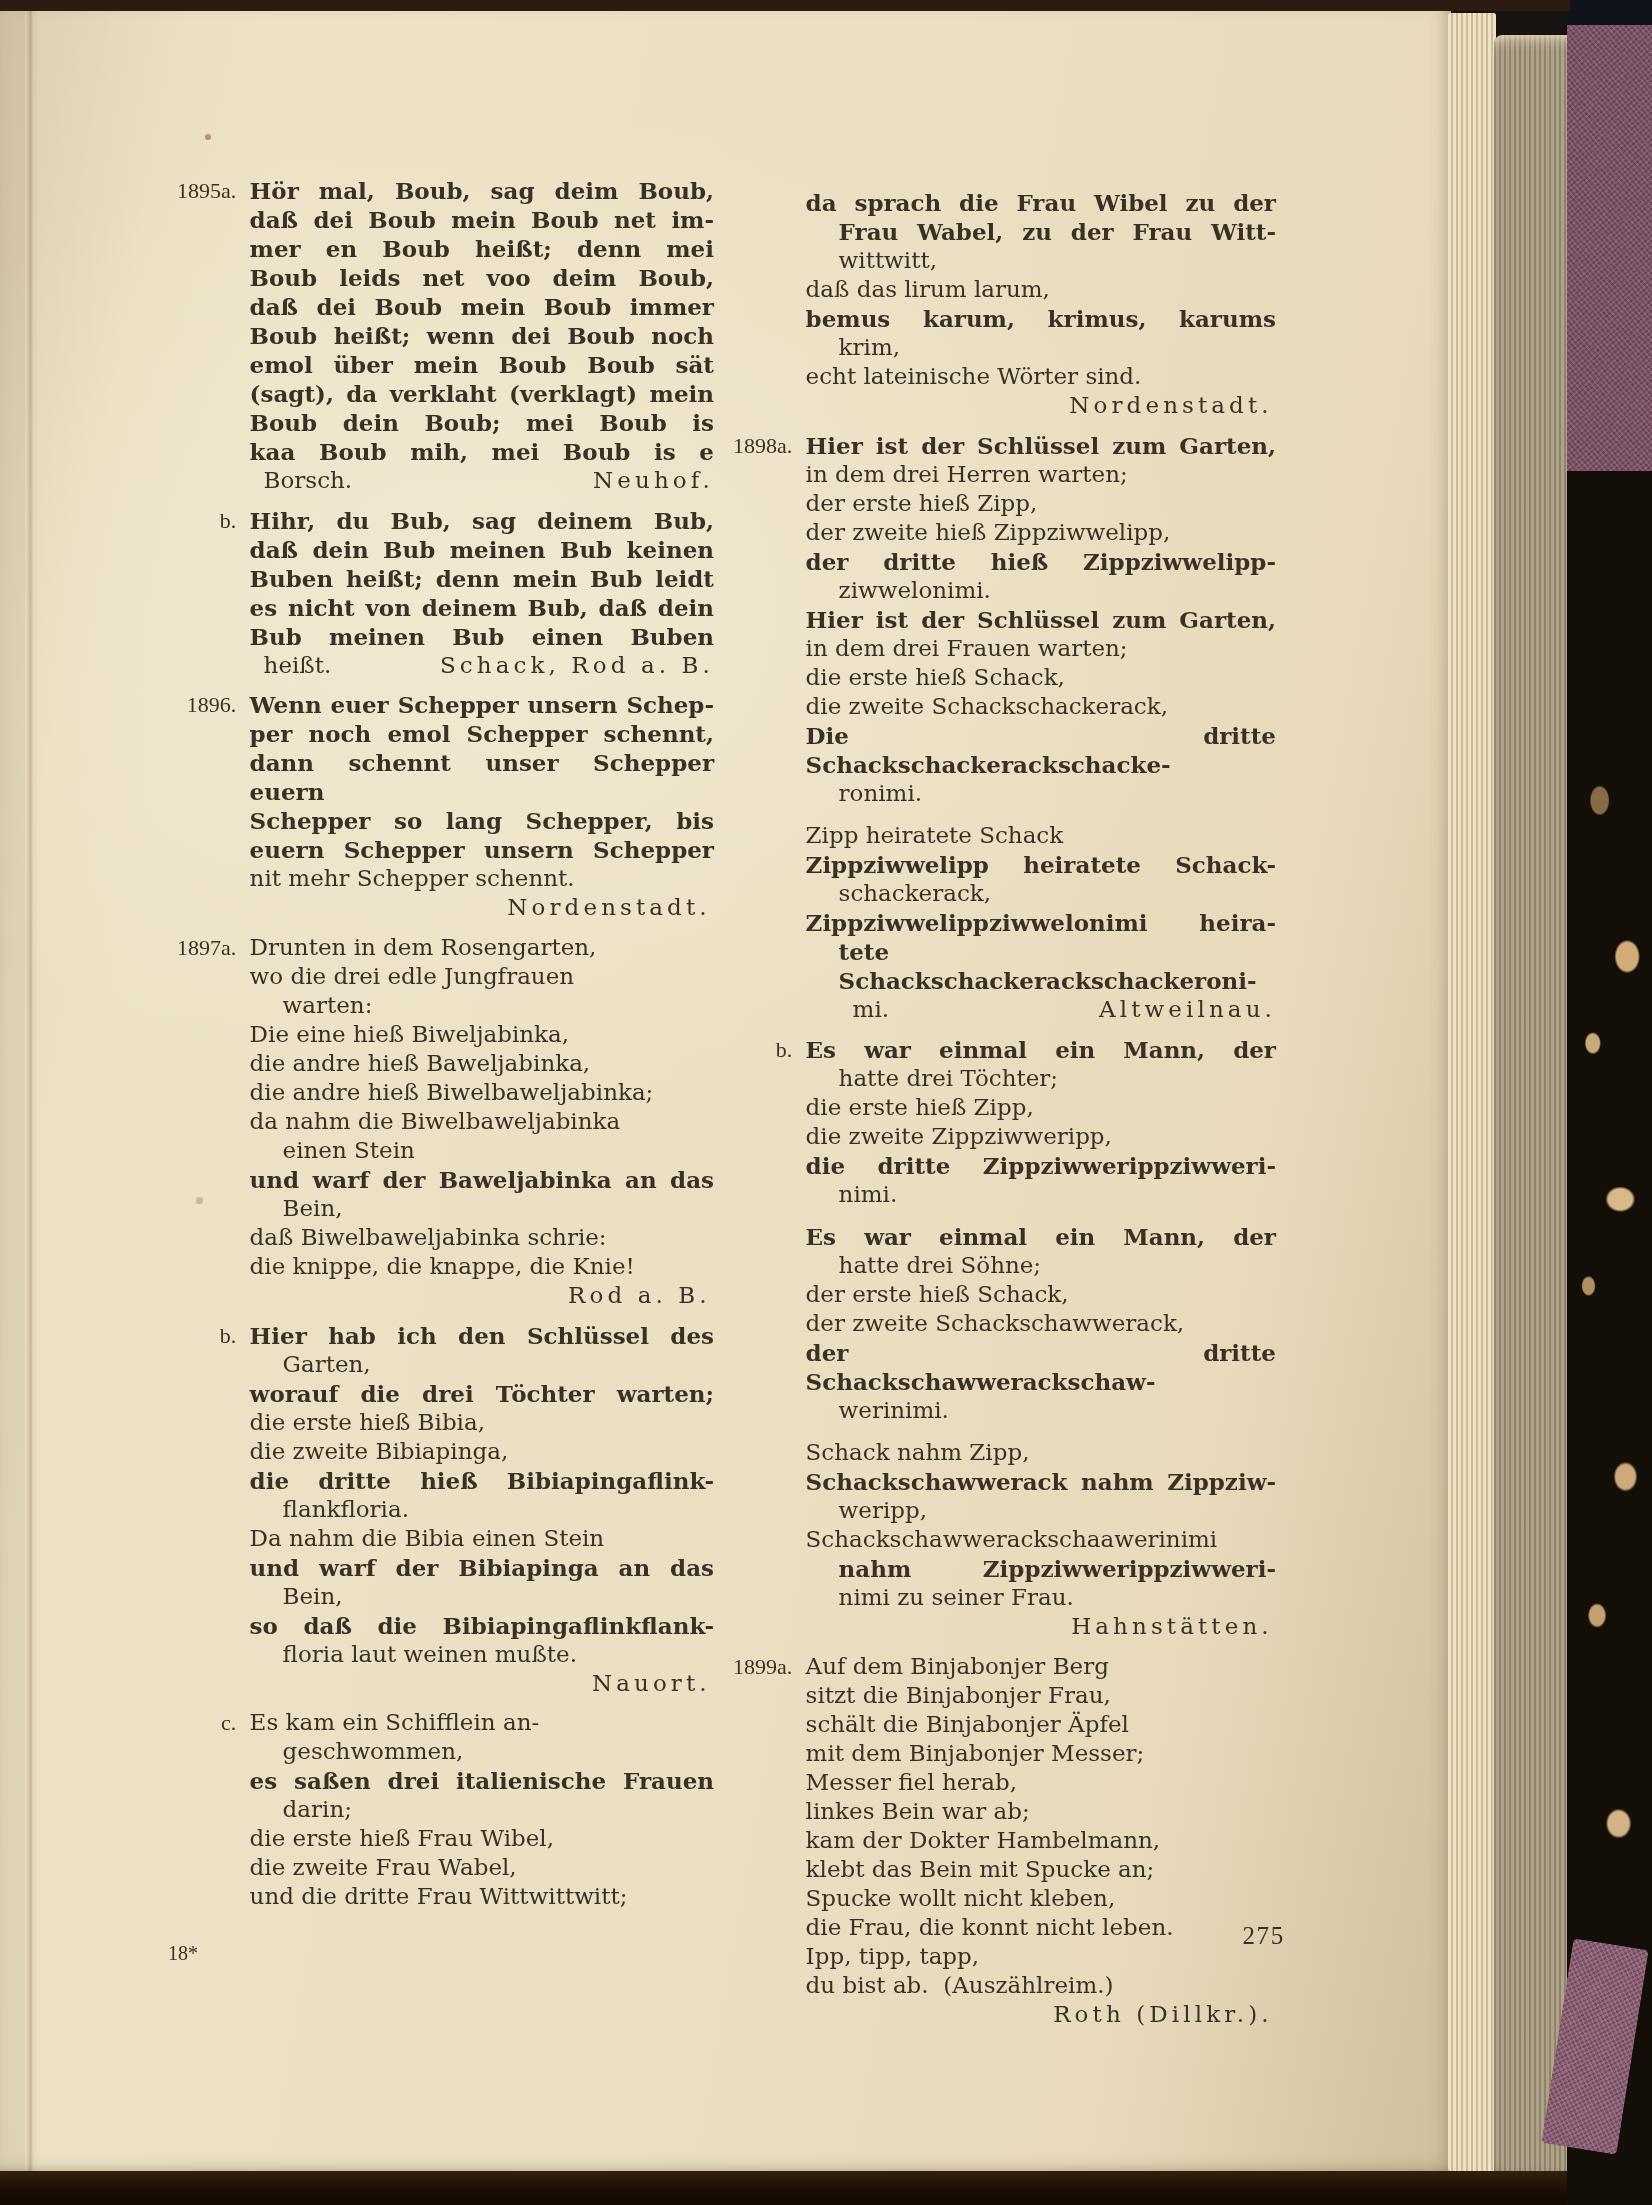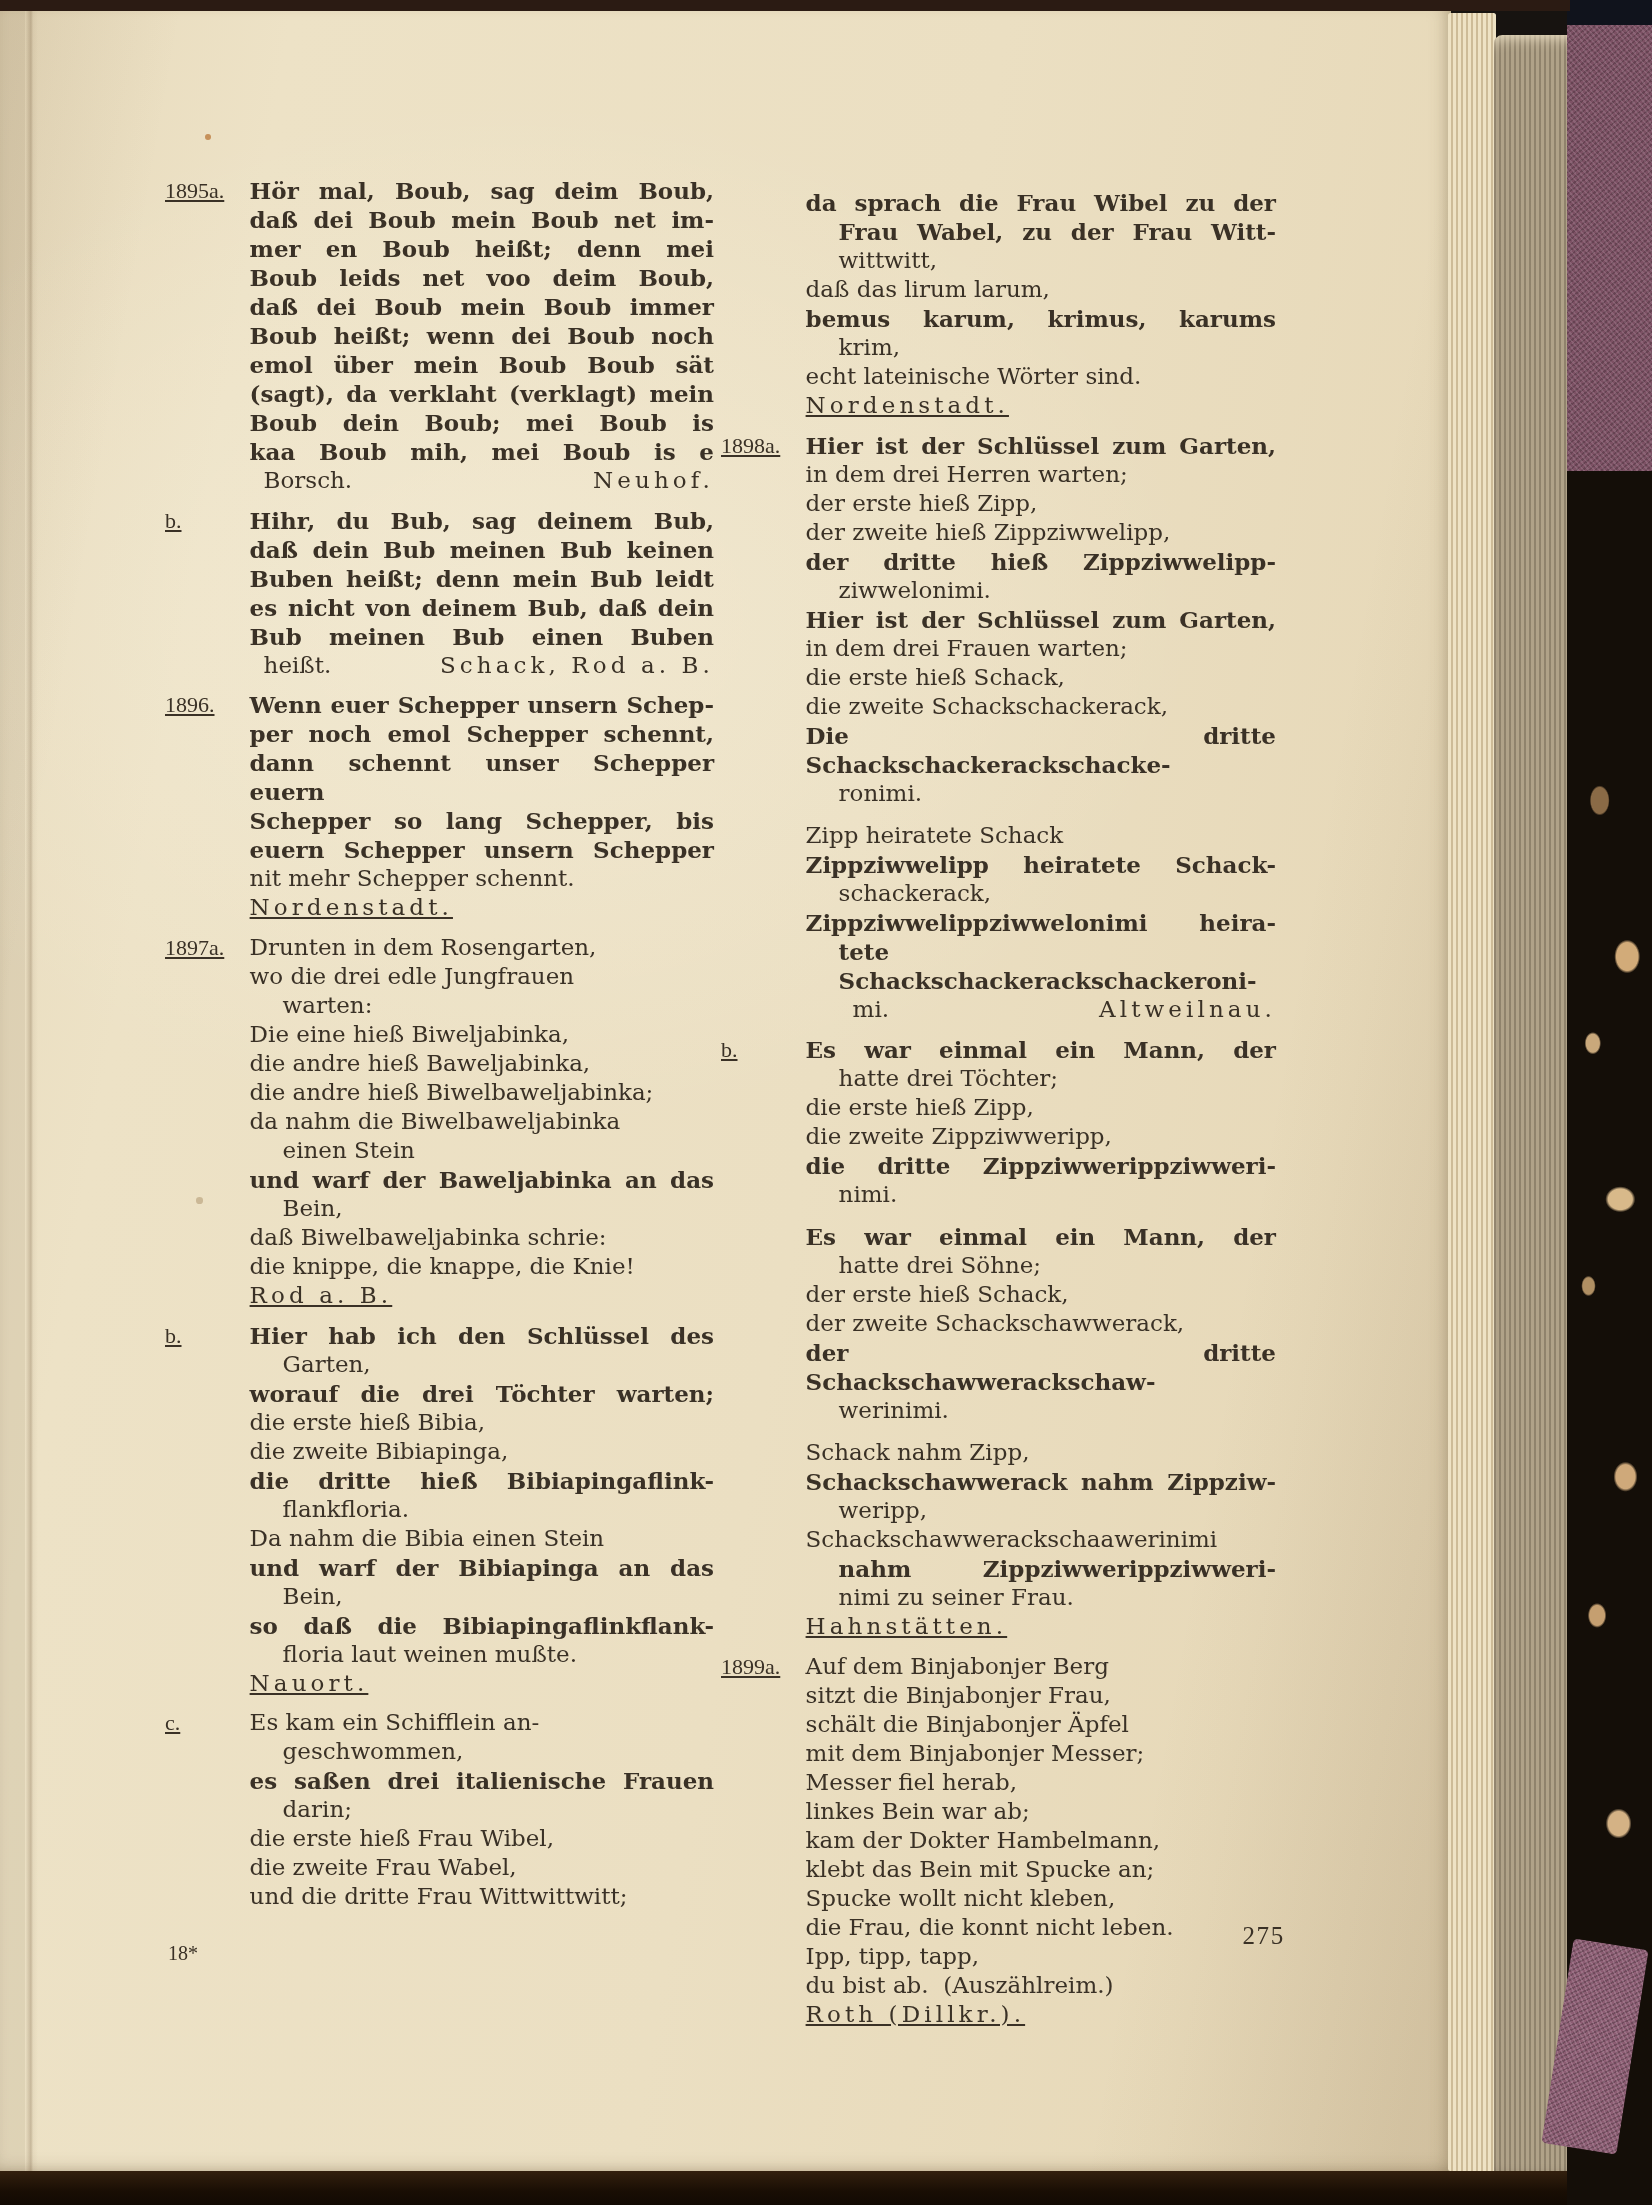--- a/index.html
+++ b/index.html
@@ -59,28 +59,28 @@
       repeating-linear-gradient(-35deg, rgba(0,0,0,.2) 0 1.7px, rgba(0,0,0,0) 1.7px 4.1px);
     transform:rotate(9deg);border-radius:5px;}
   .strip-top{position:absolute;left:0;top:0;width:1570px;height:10.7px;background:#2b1b13;}
   .strip-bottom{position:absolute;left:0;top:2171px;width:1567px;height:34px;
     background:linear-gradient(180deg,#33200e,#190e04 60%,#120a03);}
   
   .col{position:absolute;color:var(--ink,#3a3126);}
   #col-left{left:165px;top:176px;width:549px;}
   #col-right{left:721px;top:188px;width:555px;}
   .entry{display:grid;grid-template-columns:73px 1fr;column-gap:11.6px;margin-bottom:10.7px;}
-  .num{font:22px/29px "Liberation Serif", serif;text-align:left;padding-right:1.7px;white-space:nowrap;text-decoration:underline;}
+  .num{font:22px/29px "Liberation Serif", serif;text-align:right;padding-right:1.7px;white-space:nowrap;}
   .body{min-width:0;}
   .line{font-size:23px;line-height:29px;}
   .ind{padding-left:33px;}
   .j{text-align:justify;text-align-last:justify;font-weight:bold;}
   .with-attr{display:flex;justify-content:space-between;align-items:baseline;margin-left:14px;}
   .attr{letter-spacing:4.1px;white-space:nowrap;}
-  .attr-only{text-align:left;padding-right:3.3px;text-decoration:underline;}
+  .attr-only{text-align:right;padding-right:3.3px;}
   .stanza-gap{height:13.2px;}
   
   .footer-left{position:absolute;left:168px;top:1932px;font:20px "Liberation Serif", serif;color:var(--ink,#3a3126);margin-top:10px;}
   .footer-right{position:absolute;left:1190px;top:1922px;width:95px;text-align:right;
     font:25px "Liberation Serif", serif;color:var(--ink,#3a3126);letter-spacing:1.7px;}
 </style>
 </head>
 <body>
 
 <div class="page">

